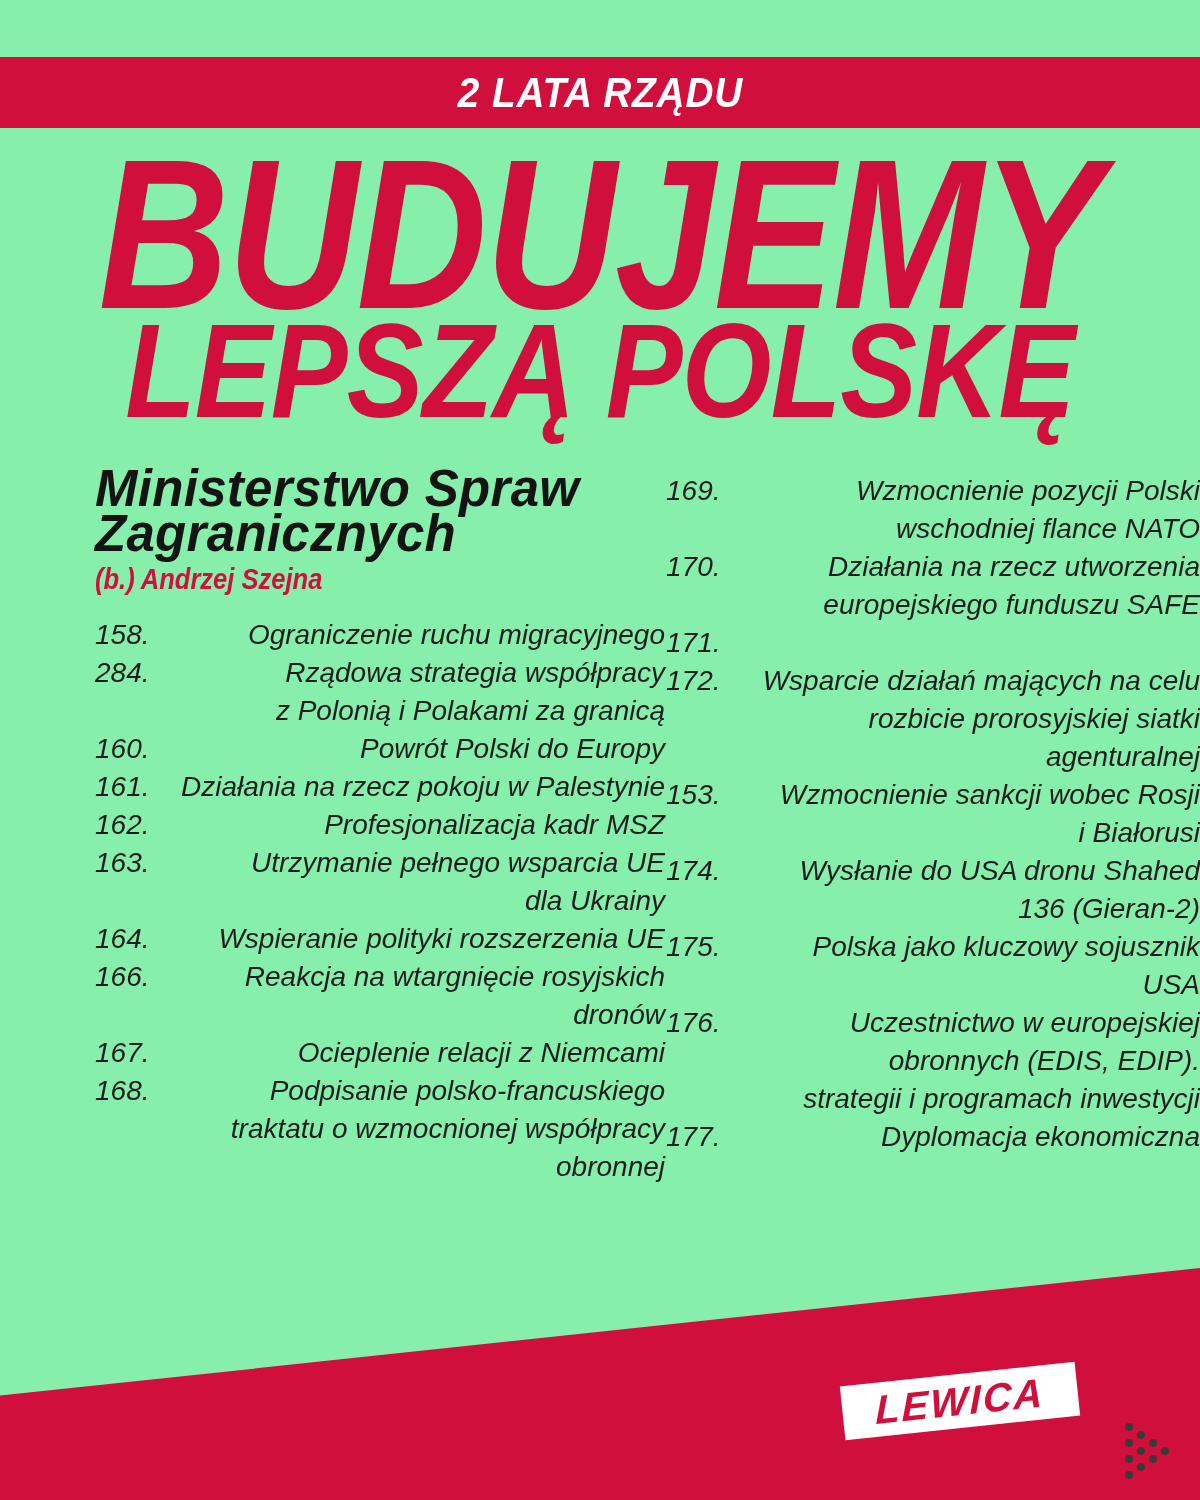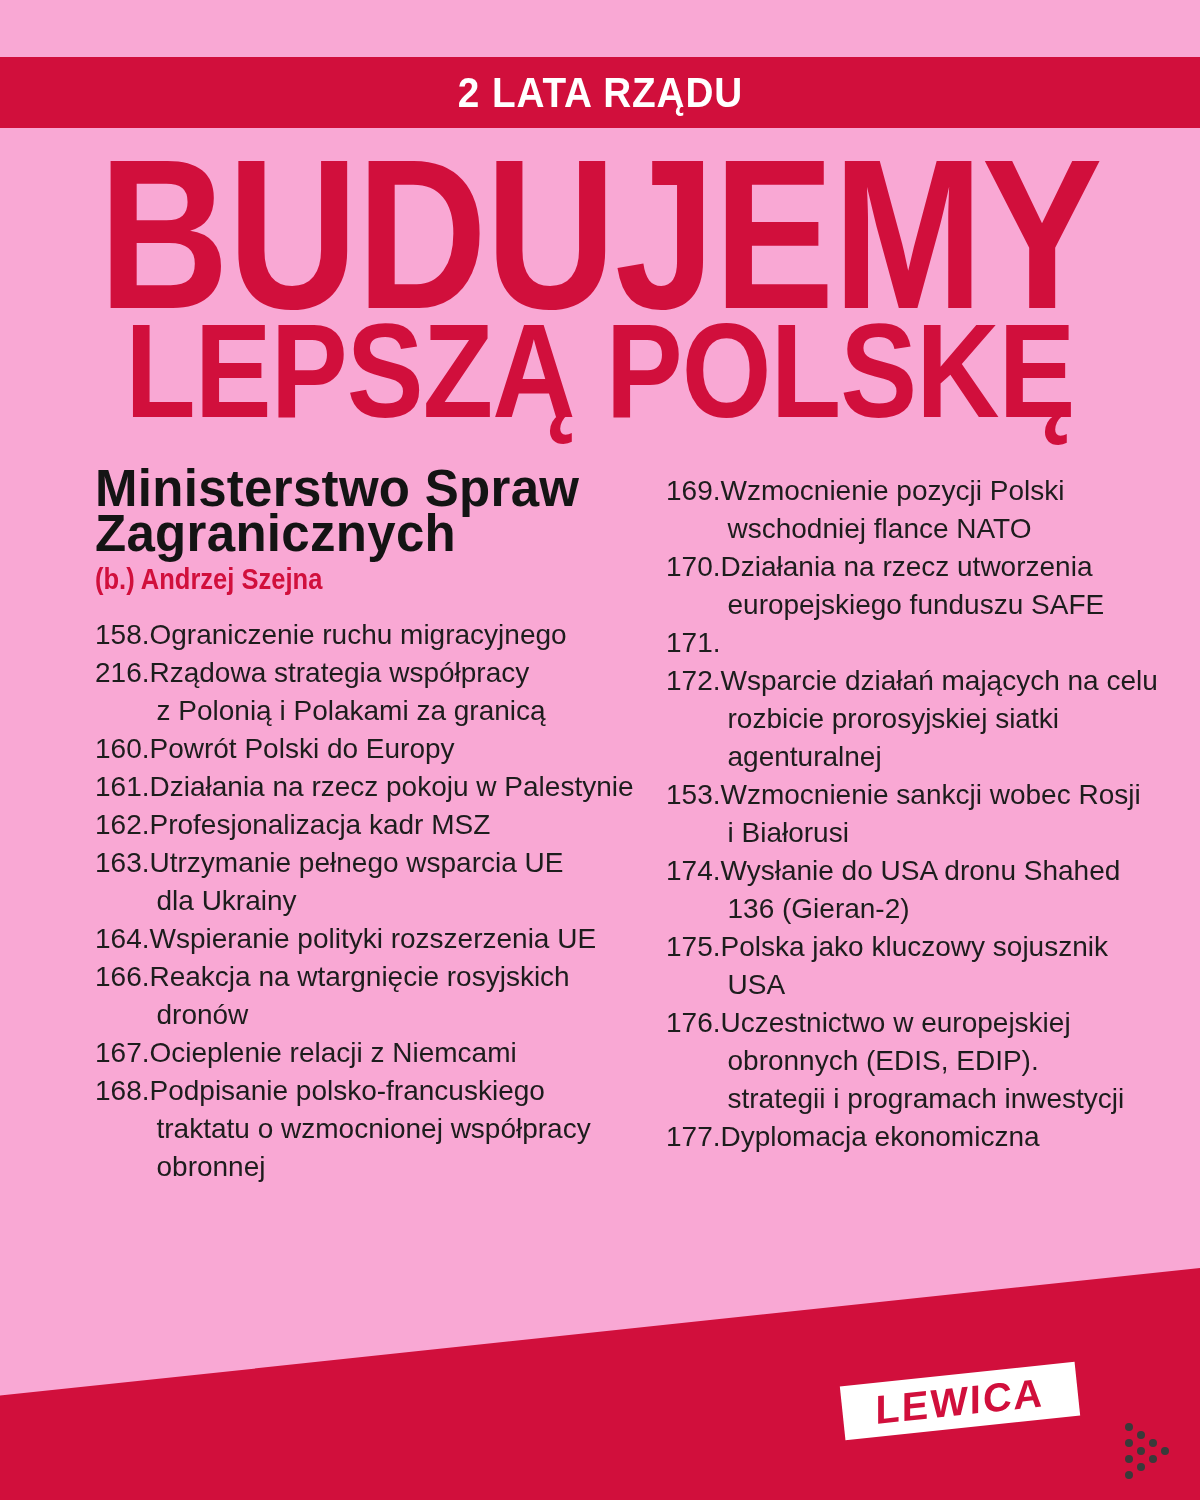--- a/index.html
+++ b/index.html
@@ -7,21 +7,21 @@
     --ink:#1d1d1d;
     --dot:#3a3a3a;
   }
   html,body{margin:0;padding:0;}
   body{
     width:1200px;height:1500px;
     background:#ffffff;
     font-family:"Liberation Sans", sans-serif;
     overflow:hidden;
   }
-  .poster{position:relative;width:1200px;height:1500px;background:#f9a8d4;}
+  .poster{position:relative;width:1200px;height:1500px;background:#86efac;font-style:italic;}
 
   
   .topbar{
     position:absolute;left:0;top:57px;width:1200px;height:71px;
     background:var(--red);
     display:flex;align-items:center;justify-content:center;
   }
   .topbar-text{
     color:#fff;font-weight:bold;font-size:43px;letter-spacing:1px;
     transform:scaleX(0.9);transform-origin:center;
@@ -50,21 +50,21 @@
     transform:scaleX(0.88);transform-origin:left top;white-space:nowrap;
   }
 
   
   .col{position:absolute;font-size:28px;line-height:38px;color:var(--ink);}
   .col-left{left:95px;top:616px;width:570px;}
   .col-right{left:666px;top:472px;width:534px;}
   .item{display:flex;align-items:flex-start;}
   .num{flex:0 0 52px;white-space:nowrap;}
   .lines{flex:1 1 auto;}
-  .line{white-space:nowrap;}
+  .line{white-space:nowrap;text-align:right;}
   .line.cont{padding-left:7px;}
 
   
   .band{
     position:absolute;left:0;top:1268px;width:1200px;height:232px;
     background:var(--red);
     clip-path:polygon(0 55%, 100% 0%, 100% 100%, 0 100%);
   }
 
   
@@ -105,21 +105,21 @@
   <div class="minister">(b.) Andrzej Szejna</div>
 
   <div class="col col-left">
       <div class="item">
         <span class="num">158.</span>
         <span class="lines">
           <div class="line">Ograniczenie ruchu migracyjnego</div>
         </span>
       </div>
       <div class="item">
-        <span class="num">216.</span>
+        <span class="num">284.</span>
         <span class="lines">
           <div class="line">Rządowa strategia współpracy</div>
           <div class="line cont">z Polonią i Polakami za granicą</div>
         </span>
       </div>
       <div class="item">
         <span class="num">160.</span>
         <span class="lines">
           <div class="line">Powrót Polski do Europy</div>
         </span>

